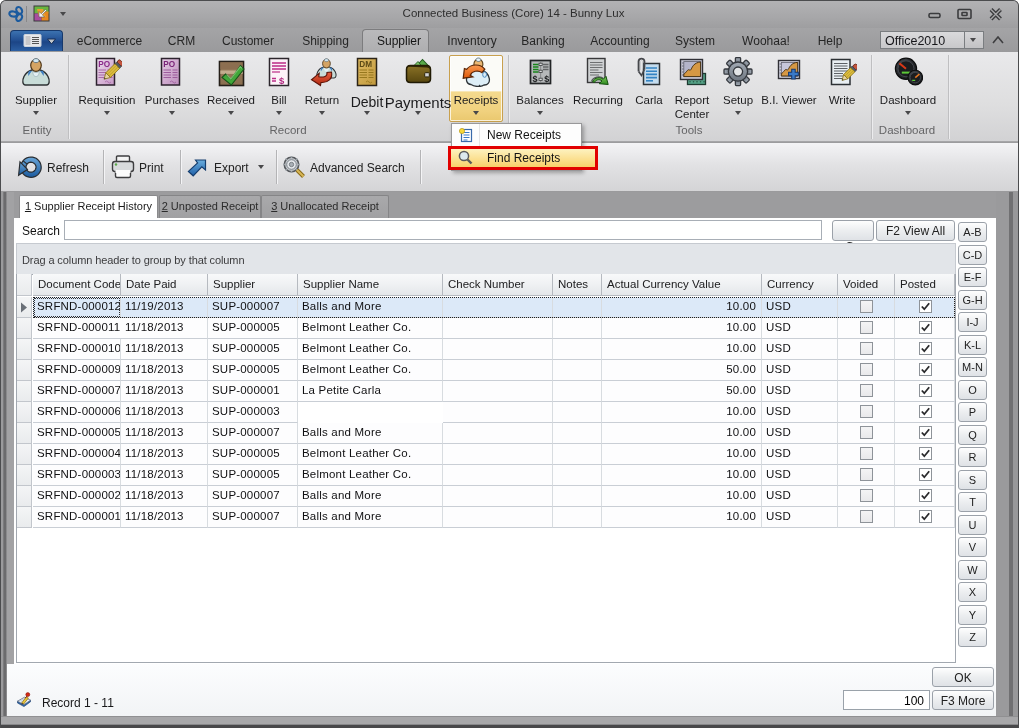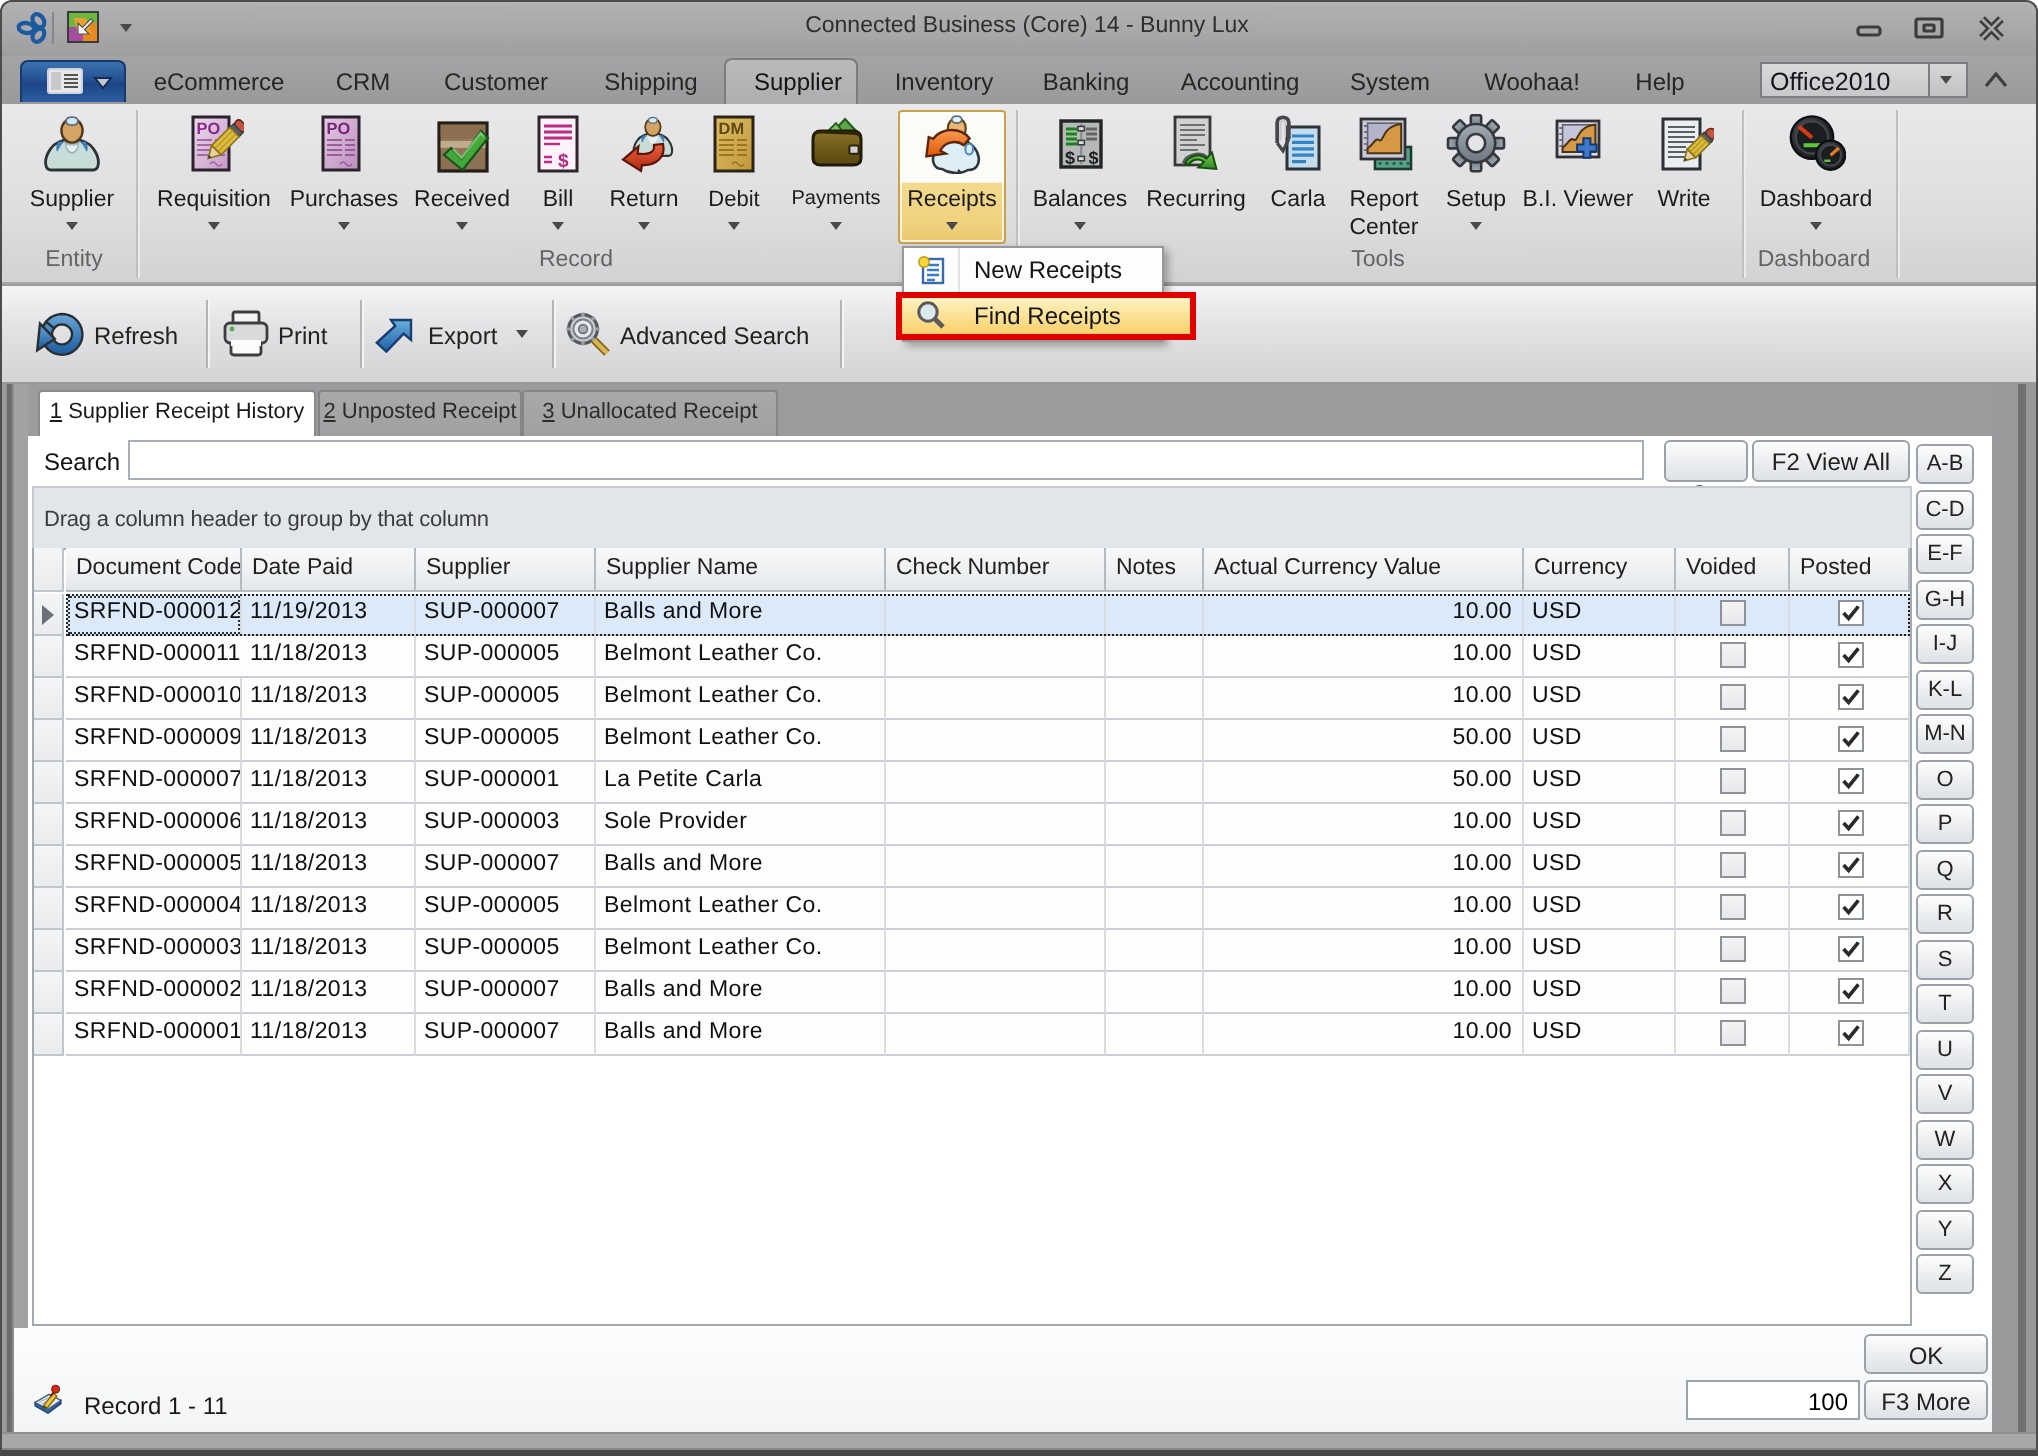--- a/index.html
+++ b/index.html
@@ -218,37 +218,37 @@
 </g>
 <defs>
         <linearGradient id="gret" x1="0" y1="0" x2="0" y2="1">
           <stop offset="0" stop-color="#e86040"></stop>
           <stop offset="1" stop-color="#b02810"></stop>
         </linearGradient>
       </defs>
 <path d="M24.5 15 C26 21.5 21 26 14 25.5 L13.5 28.5 L4.5 22.8 L12.2 16.2 L11.8 19.8 C17 20.5 20.5 19.5 20 15.5 Z" fill="url(#gret)" stroke="#5c1408" stroke-width="1.1"></path>
     </svg>
 <div class="abs tri" style="left:318.5px;top:111px"></div>
-<div class="abs" style="left:367px;top:94px;transform:translateX(-50%);font-size:11px;color:#1c1c1e;white-space:nowrap">Debit</div>
+<div class="abs" style="left:367px;top:94px;transform:translateX(-50%);font-size:14px;color:#1c1c1e;white-space:nowrap">Debit</div>
 <svg class="abs" style="left:352px;top:57px" width="30" height="30" viewBox="0 0 30 30">
       <defs>
         <linearGradient id="gdm" x1="0" y1="0" x2="1" y2="1">
           <stop offset="0" stop-color="#e0bc64"></stop>
           <stop offset="1" stop-color="#c0983c"></stop>
         </linearGradient>
       </defs>
 <rect x="5.5" y="1.5" width="19" height="27" fill="url(#gdm)" stroke="#2c2418" stroke-width="1.5"></rect>
 <text x="7.3" y="10" font-family="Liberation Sans" font-size="8.2" font-weight="bold" fill="#5c4a16">DM</text>
 <g stroke="#97781e" stroke-width="1.1">
 <path d="M7.5 13h7.5M16.5 13h5M7.5 15.5h7.5M16.5 15.5h5M7.5 18h7.5M16.5 18h5M7.5 20.5h7.5M16.5 20.5h5"></path>
 </g>
 <path d="M14 25 q1.5 -2 3 0 q1.5 2 3 0" fill="none" stroke="#97781e" stroke-width="0.8"></path>
     </svg>
 <div class="abs tri" style="left:363.5px;top:111px"></div>
-<div class="abs" style="left:418px;top:94px;transform:translateX(-50%);font-size:10px;color:#1c1c1e;white-space:nowrap">Payments</div>
+<div class="abs" style="left:418px;top:94px;transform:translateX(-50%);font-size:15px;color:#1c1c1e;white-space:nowrap">Payments</div>
 <svg class="abs" style="left:403px;top:57px" width="30" height="30" viewBox="0 0 30 30">
       <path d="M13 9.5 L19.5 2.5 L26 9.5 Z" fill="#5aaa4a" stroke="#245c1e" stroke-width="1.1"></path>
 <path d="M10 9.5 L15 4.5 L19 9.5 Z" fill="#7cc468" stroke="#245c1e" stroke-width="0.9"></path>
 <defs>
         <linearGradient id="gwa" x1="0" y1="0" x2="0" y2="1">
           <stop offset="0" stop-color="#8a7226"></stop>
           <stop offset="1" stop-color="#57460f"></stop>
         </linearGradient>
       </defs>
 <path d="M3.5 12.5 Q3.5 8.5 7.5 8.5 L23.5 8.5 Q27.5 8.5 27.5 12.5 L27.5 22 Q27.5 25.5 23.5 25.5 L7.5 25.5 Q3.5 25.5 3.5 22 Z" fill="url(#gwa)" stroke="#201a04" stroke-width="1.5"></path>
@@ -570,21 +570,20 @@
 <div class="abs cell" style="left:895px;top:380.5px;width:60px"></div>
 <div class="abs cb" style="left:860px;top:383.5px;"></div>
 <div class="abs cb" style="left:919px;top:383.5px;background:#fff;"></div>
     <svg class="abs" style="left:919px;top:383.5px" width="13" height="13" viewBox="0 0 13 13">
       <path d="M2.8 6.5 L5.3 9.2 L10.2 3.2" fill="none" stroke="#2a2a2c" stroke-width="1.8"></path>
     </svg>
 <div class="abs cell ind" style="top:401.5px"></div>
 <div class="abs cell" style="left:33px;top:401.5px;width:88px">SRFND-000006</div>
 <div class="abs cell" style="left:121px;top:401.5px;width:87px">11/18/2013</div>
 <div class="abs cell" style="left:208px;top:401.5px;width:90px">SUP-000003</div>
-<div class="abs cell" style="left:298px;top:401.5px;width:145px">Sole Provider</div>
 <div class="abs cell" style="left:443px;top:401.5px;width:110px"></div>
 <div class="abs cell" style="left:553px;top:401.5px;width:49px"></div>
 <div class="abs cell num" style="left:602px;top:401.5px;width:160px">10.00</div>
 <div class="abs cell" style="left:762px;top:401.5px;width:76px">USD</div>
 <div class="abs cell" style="left:838px;top:401.5px;width:57px"></div>
 <div class="abs cell" style="left:895px;top:401.5px;width:60px"></div>
 <div class="abs cb" style="left:860px;top:404.5px;"></div>
 <div class="abs cb" style="left:919px;top:404.5px;background:#fff;"></div>
     <svg class="abs" style="left:919px;top:404.5px" width="13" height="13" viewBox="0 0 13 13">
       <path d="M2.8 6.5 L5.3 9.2 L10.2 3.2" fill="none" stroke="#2a2a2c" stroke-width="1.8"></path>

